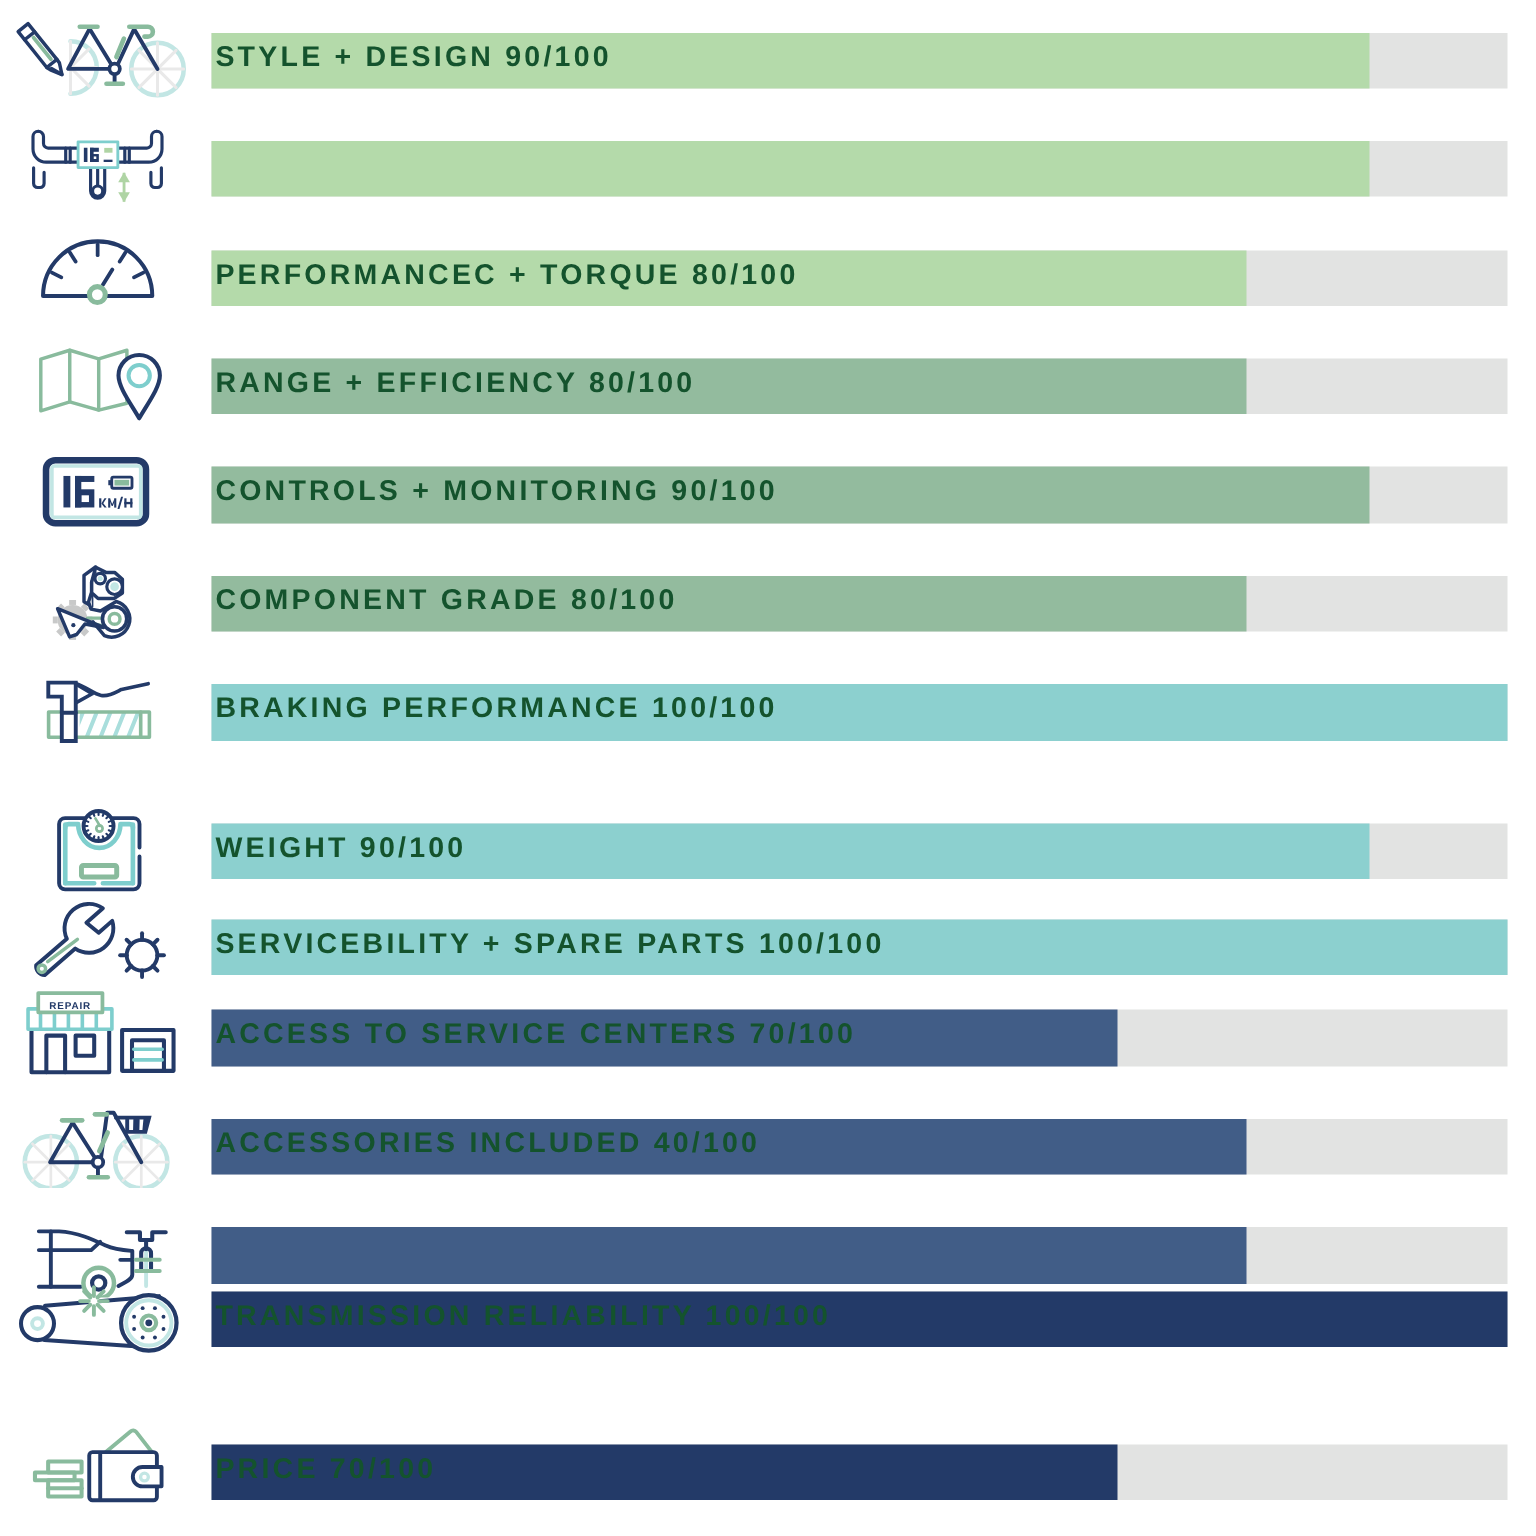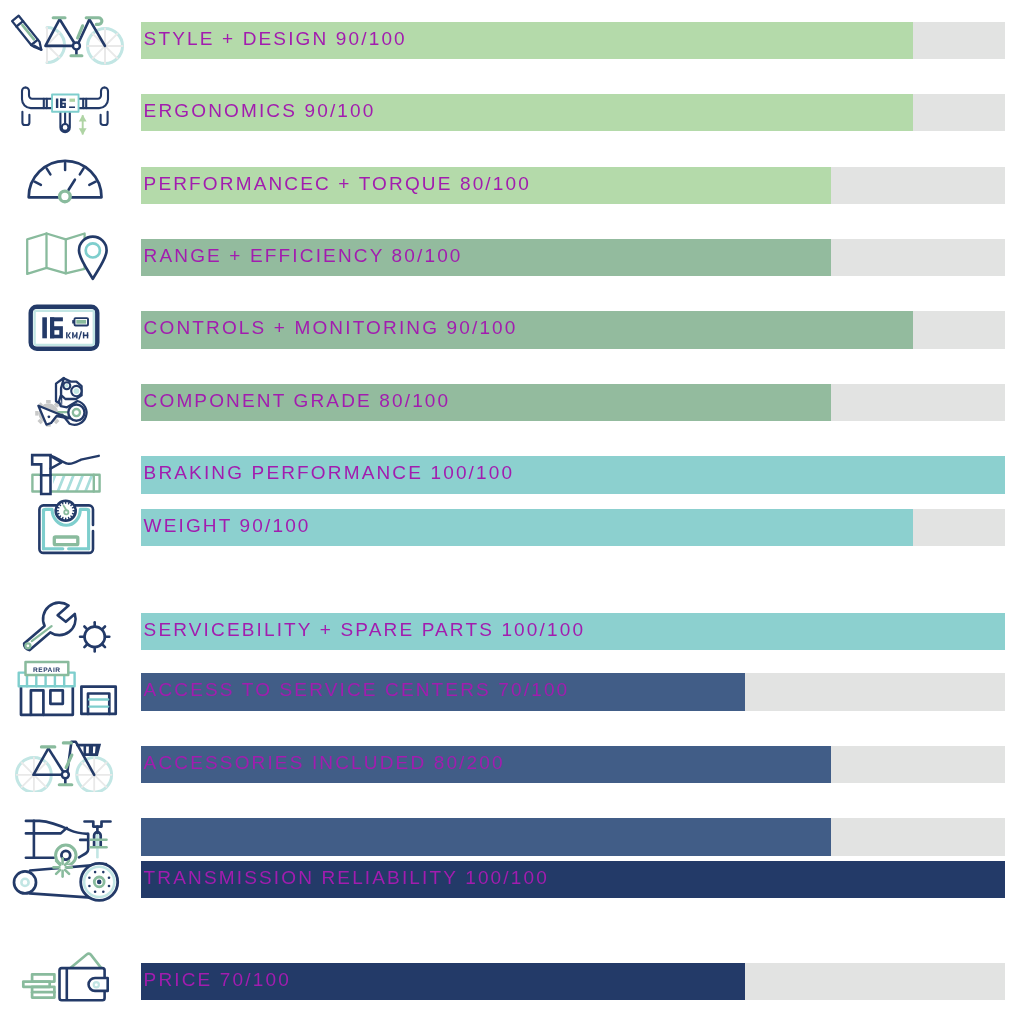--- a/index.html
+++ b/index.html
@@ -8,21 +8,21 @@
        -webkit-font-smoothing:antialiased;}
   #chart{position:relative;width:1024px;height:1024px;}
   .row{position:absolute;left:0;width:1024px;height:37.3px;}
   .iconcell{position:absolute;left:0;top:-21.7px;width:130px;height:68px;}
   .iconcell svg{display:block;width:130px;height:68px;}
   .iconcell svg text{-webkit-font-smoothing:antialiased;text-rendering:geometricPrecision;}
   .track{position:absolute;left:141px;top:0;width:863.7px;height:37.3px;background:#e2e3e2;}
   .fill{position:absolute;left:0;top:0;height:37.3px;}
   
   .label{position:absolute;left:143.6px;top:0;height:37.3px;line-height:34.9px;
-         color:#a21caf;font-size:19px;font-weight:normal;letter-spacing:2.15px;
+         color:#14532d;font-size:19px;font-weight:bold;letter-spacing:2.15px;
          white-space:nowrap;}
 </style>
 </head>
 <body>
 
 <div id="chart">
     <div class="row" style="top: 21.7px;">
       <div class="iconcell">
         <svg viewBox="0 0 130 68" xmlns="http://www.w3.org/2000/svg" fill="none" stroke-linecap="round" stroke-linejoin="round">
  <g>
@@ -101,21 +101,20 @@
    <rect x="81.75" y="42.0" width="1.9" height="19.3"></rect>
    <path d="M82.7 41.6 L78.8 48.3 L86.6 48.3 Z"></path>
    <path d="M82.7 61.7 L78.8 55.0 L86.6 55.0 Z"></path>
  </g>
           </g>
 </svg>
       </div>
       <div class="track">
         <div class="fill" style="width: 772px; background: rgb(180, 218, 170);"></div>
       </div>
-      <div class="label">ERGONOMICS 90/100</div>
     </div>
     <div class="row" style="top: 166.54px;">
       <div class="iconcell">
         <svg viewBox="0 0 130 68" xmlns="http://www.w3.org/2000/svg" fill="none" stroke-linecap="round" stroke-linejoin="round">
  <g stroke="#233A68" stroke-width="2.7">
    <path d="M28.7 52.3 A36.4 36.4 0 0 1 101.5 52.3 Z"></path>
  </g>
  <g stroke="#233A68" stroke-width="2.5">
    <line x1="89.3" y1="39.9" x2="95.6" y2="36.7"></line>
    <line x1="79.8" y1="29.4" x2="83.6" y2="23.4"></line>
@@ -257,21 +256,21 @@
    <path d="M50.5 21.0 L61.5 27.5 L50.5 33.6"></path>
    <path d="M50.5 20.6 C 57 22.6 62.5 27.6 67.5 28.6 C 72.5 29.6 77 26.6 81 24.6 L98.8 20.8"></path>
  </g>
 </svg>
       </div>
       <div class="track">
         <div class="fill" style="width: 864px; background: rgb(140, 208, 207);"></div>
       </div>
       <div class="label">BRAKING PERFORMANCE 100/100</div>
     </div>
-    <div class="row" style="top: 509px; border-radius: 15px;">
+    <div class="row" style="top: 549px; border-radius: 15px;">
       <div class="iconcell">
         <svg viewBox="0 0 130 68" xmlns="http://www.w3.org/2000/svg" fill="none" stroke-linecap="round" stroke-linejoin="round">
  <path d="M43.5 22.7 L43.5 61.8 M88.6 22.7 L88.6 61.8" stroke="#7ECECD" stroke-width="3.1" fill="none"></path>
  <path d="M43.5 25.0 A2.3 2.3 0 0 1 45.8 22.4 L52.1 22.4 A14.1 15.9 0 0 0 80.3 22.4 L86.3 22.4 A2.3 2.3 0 0 1 88.6 25.0" stroke="#7ECECD" stroke-width="3.1" fill="none"></path>
  <path d="M43.5 61.8 L62.8 61.8 M68.6 61.8 L88.6 61.8" stroke="#7ECECD" stroke-width="3.1" fill="none"></path>
  <g stroke="#233A68" stroke-width="2.6" fill="none">
    <path d="M56.2 18.4 L43.4 18.4 A4 4 0 0 0 39.4 22.4 L39.4 61.9 A4 4 0 0 0 43.4 65.9 L89 65.9 A4 4 0 0 0 93 61.9 L93 44.0"></path>
    <path d="M93 38.0 L93 22.4 A4 4 0 0 0 89 18.4 L75.2 18.4"></path>
  </g>
  <circle cx="65.7" cy="23.7" r="10.0" stroke="#233A68" stroke-width="2.6" fill="#fff"></circle>
@@ -400,21 +399,21 @@
    <line x1="41.4" y1="22.9" x2="54.8" y2="22.9"></line>
    <line x1="59.3" y1="60.8" x2="71.8" y2="60.8"></line>
    <line x1="63.3" y1="18.9" x2="71.3" y2="18.9"></line>
    <line x1="66.2" y1="43.5" x2="71.8" y2="31.0"></line>
  </g>
 </svg>
       </div>
       <div class="track">
         <div class="fill" style="width: 690px; background: rgb(65, 93, 135);"></div>
       </div>
-      <div class="label">ACCESSORIES INCLUDED 80/200</div>
+      <div class="label">ACCESSORIES INCLUDED 40/100</div>
     </div>
     <div class="row" style="top: 818.32px;">
       <div class="iconcell">
         <svg viewBox="0 0 130 68" xmlns="http://www.w3.org/2000/svg" fill="none" stroke-linecap="round" stroke-linejoin="round">
  <g stroke="#233A68" stroke-width="2.6" fill="none">
    <path d="M25.9 23.9 L39.4 23.9 C 52 24.6 62 29.4 70.5 33.4 C 75 35.5 79 36.3 87.7 36.9"></path>
    <path d="M25.9 36.4 L60.8 36.4 L66.8 30.9"></path>
    <path d="M33.9 23.9 L33.9 60.8"></path>
    <path d="M25.9 60.8 L53.8 60.8"></path>
    <path d="M88.2 36.9 L88.2 52.6 C 88.2 56.0 84.0 57.6 79.0 60.3"></path>

